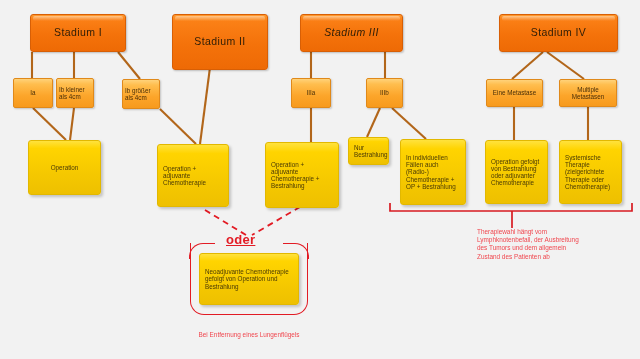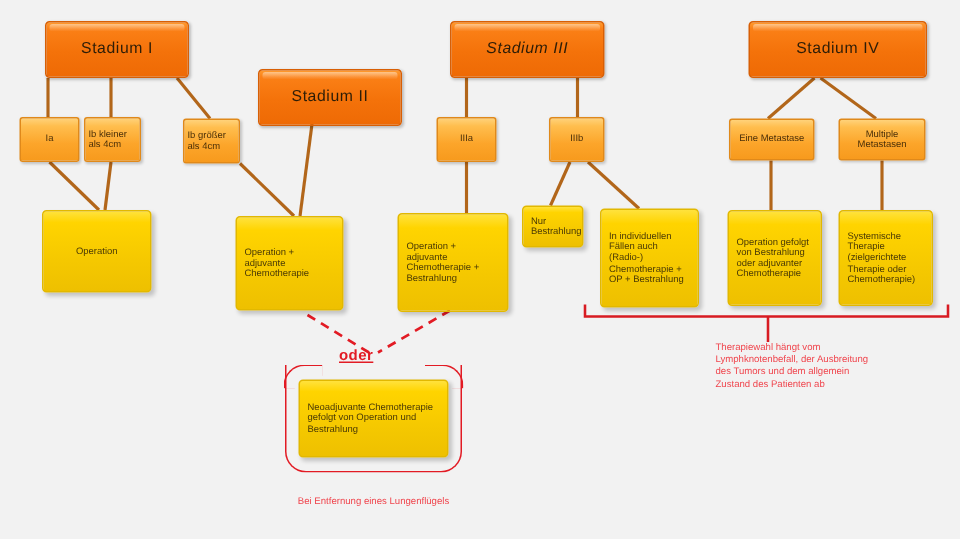--- a/index.html
+++ b/index.html
@@ -66,21 +66,21 @@
   }
   .red-container .arm-l,.red-container .arm-r{
     position:absolute;top:0;width:26px;height:16px;
     border:1.6px solid #e21b24;border-bottom:none;
     box-sizing:border-box;
   }
   .red-container .arm-l{left:-1.6px;border-right:none;border-radius:14px 0 0 0;}
   .red-container .arm-r{right:-1.6px;border-left:none;border-radius:0 14px 0 0;}
 
   .oder-label{
-    position:absolute;color:#e21b24;font-size:10px;font-weight:bold;
+    position:absolute;color:#e21b24;font-size:13px;font-weight:bold;
     text-decoration:underline;letter-spacing:.3px;
   }
   .red-note{
     position:absolute;color:#f0464e;font-size:6.4px;line-height:1.28;
   }
   .red-note.center{text-align:center;}
 </style>
 </head>
 <body>
 
@@ -130,21 +130,21 @@
     <g stroke="#d81b22" stroke-width="1.7" fill="none">
       <path d="M390,203 L390,211 L632,211 L632,203"></path>
       <path d="M512,211 L512,228"></path>
     </g>
   </svg>
 
   <div class="node stage" style="left:30px;top:14px;width:96px;height:38px;">
     <span>Stadium I</span>
   </div>
 
-  <div class="node stage" style="left:172px;top:14px;width:96px;height:38px;margin-top:32px;">
+  <div class="node stage" style="left:172px;top:14px;width:96px;height:56px;">
     <span>Stadium II</span>
   </div>
 
   <div class="node stage" style="left:300px;top:14px;width:103px;height:38px;font-style:italic;">
     <span>Stadium III</span>
   </div>
 
   <div class="node stage" style="left:499px;top:14px;width:119px;height:38px;">
     <span>Stadium IV</span>
   </div>

